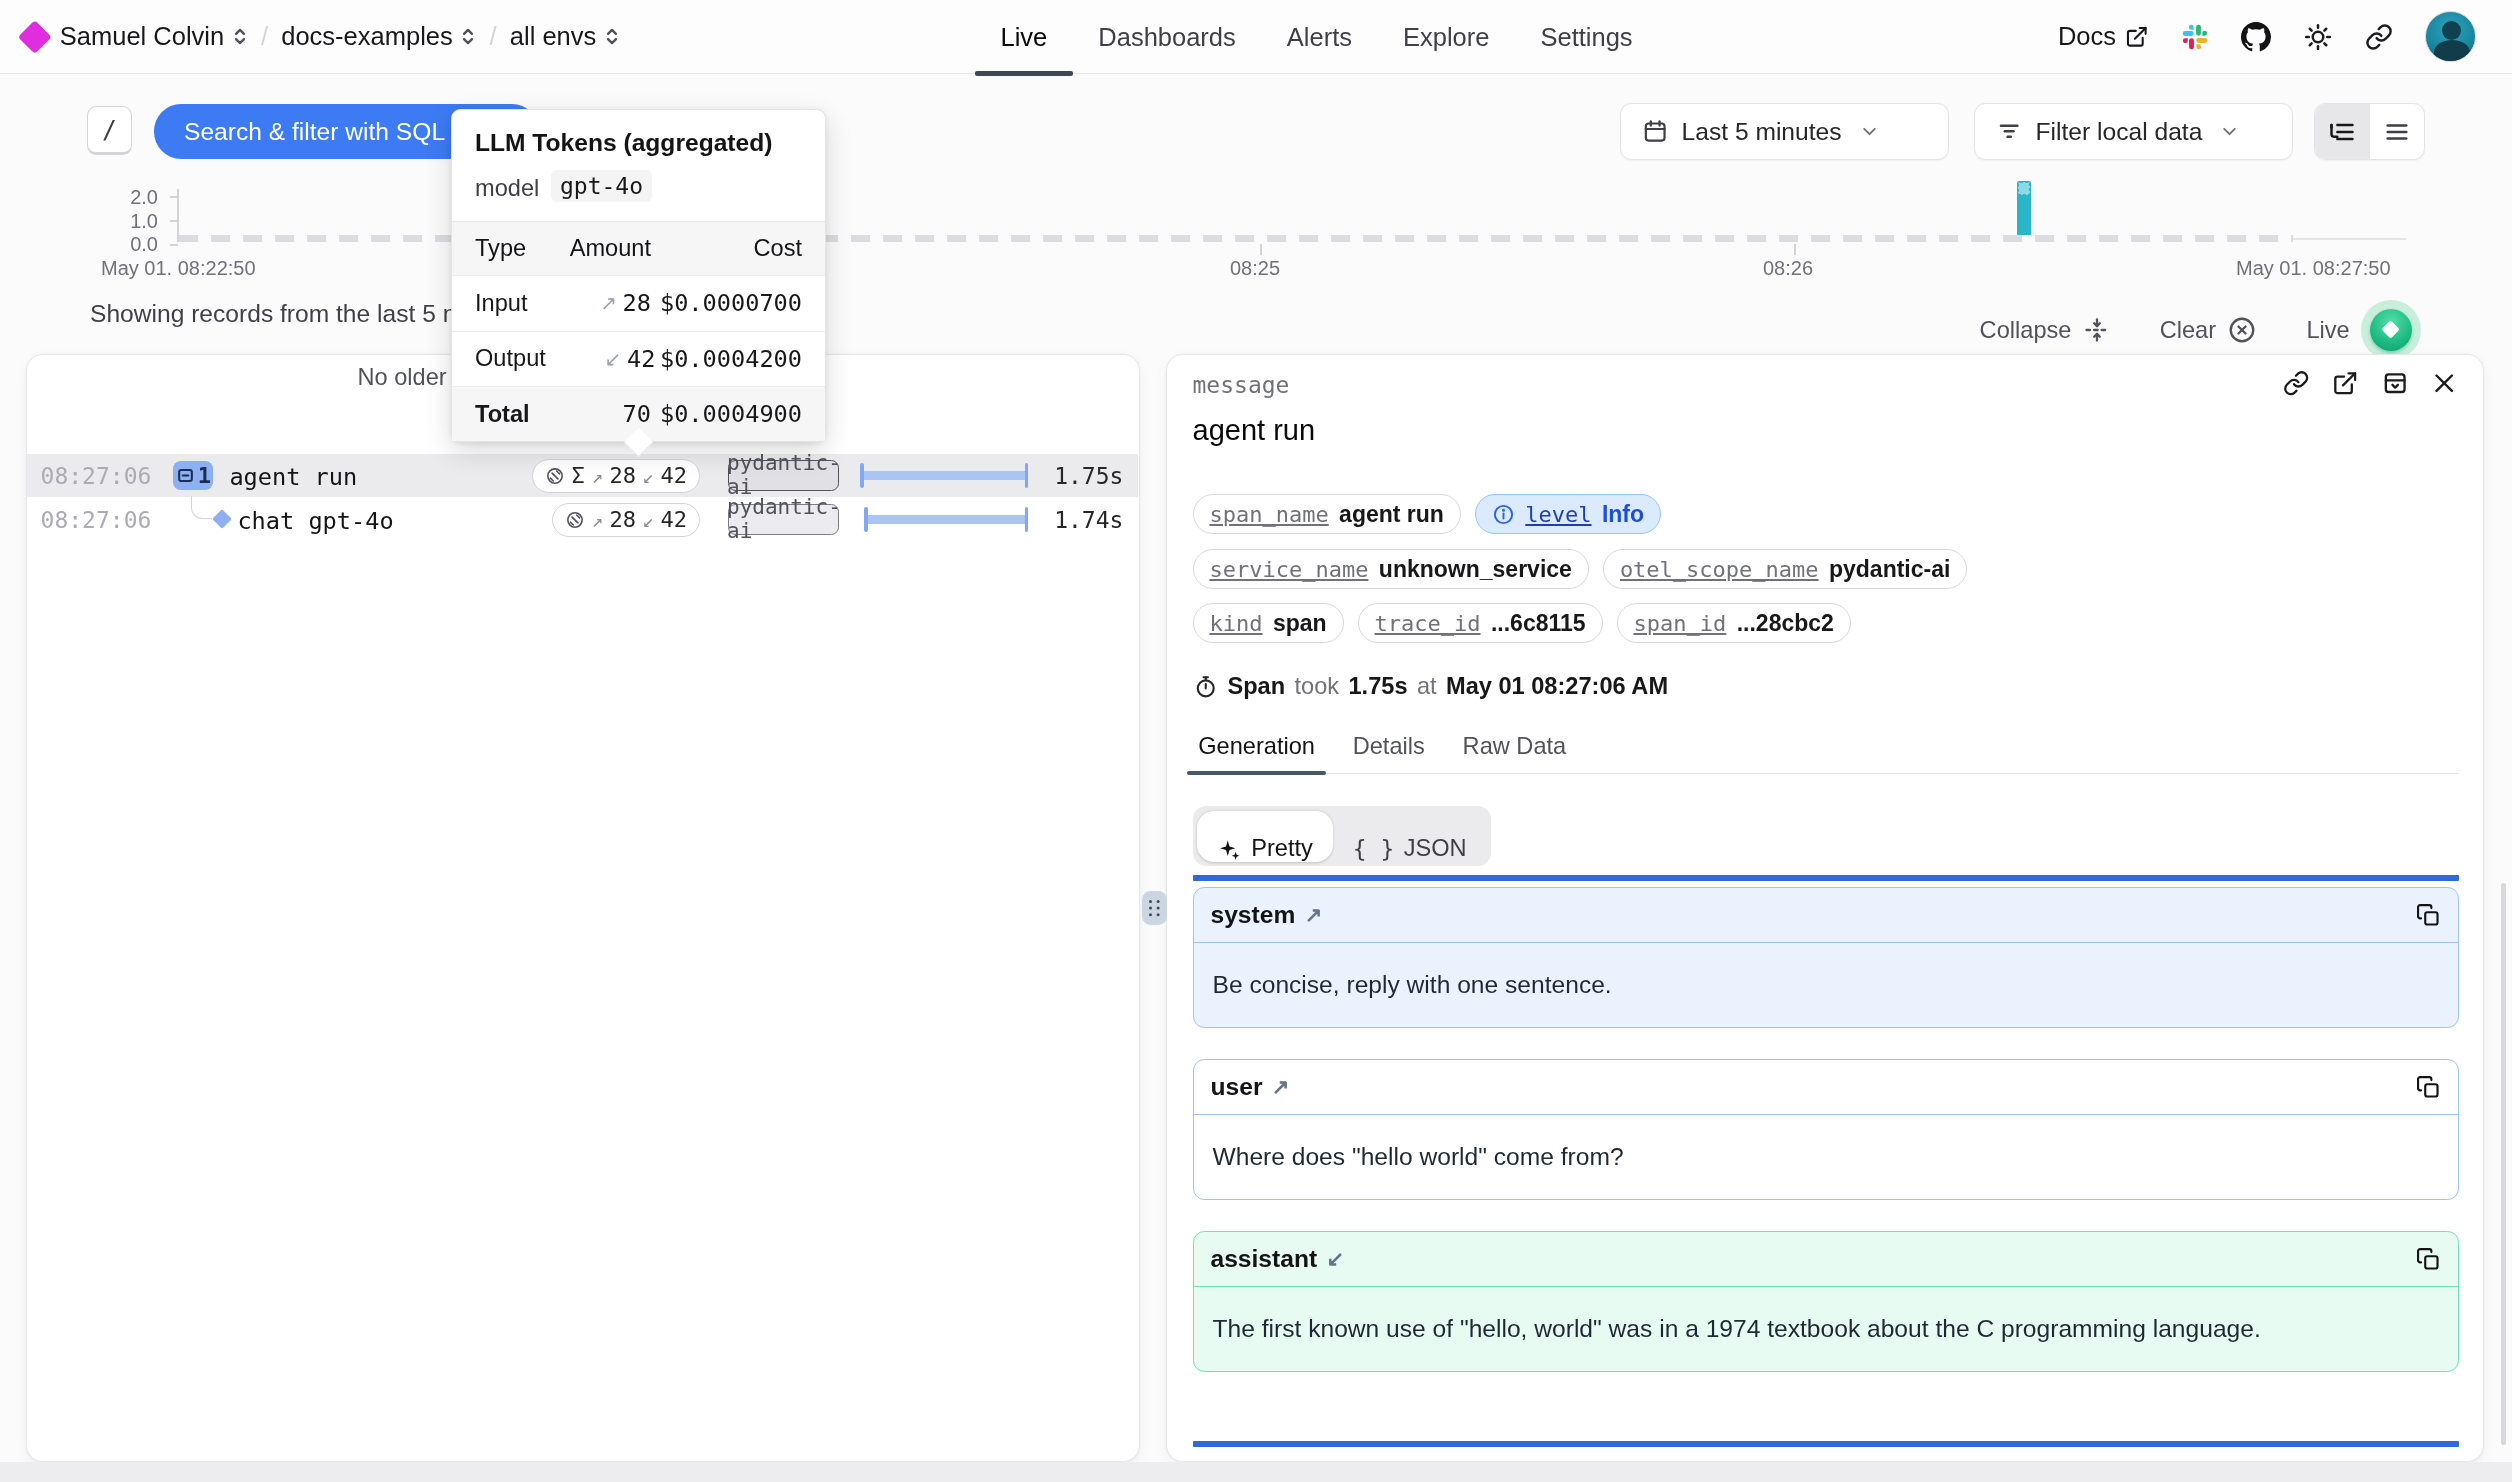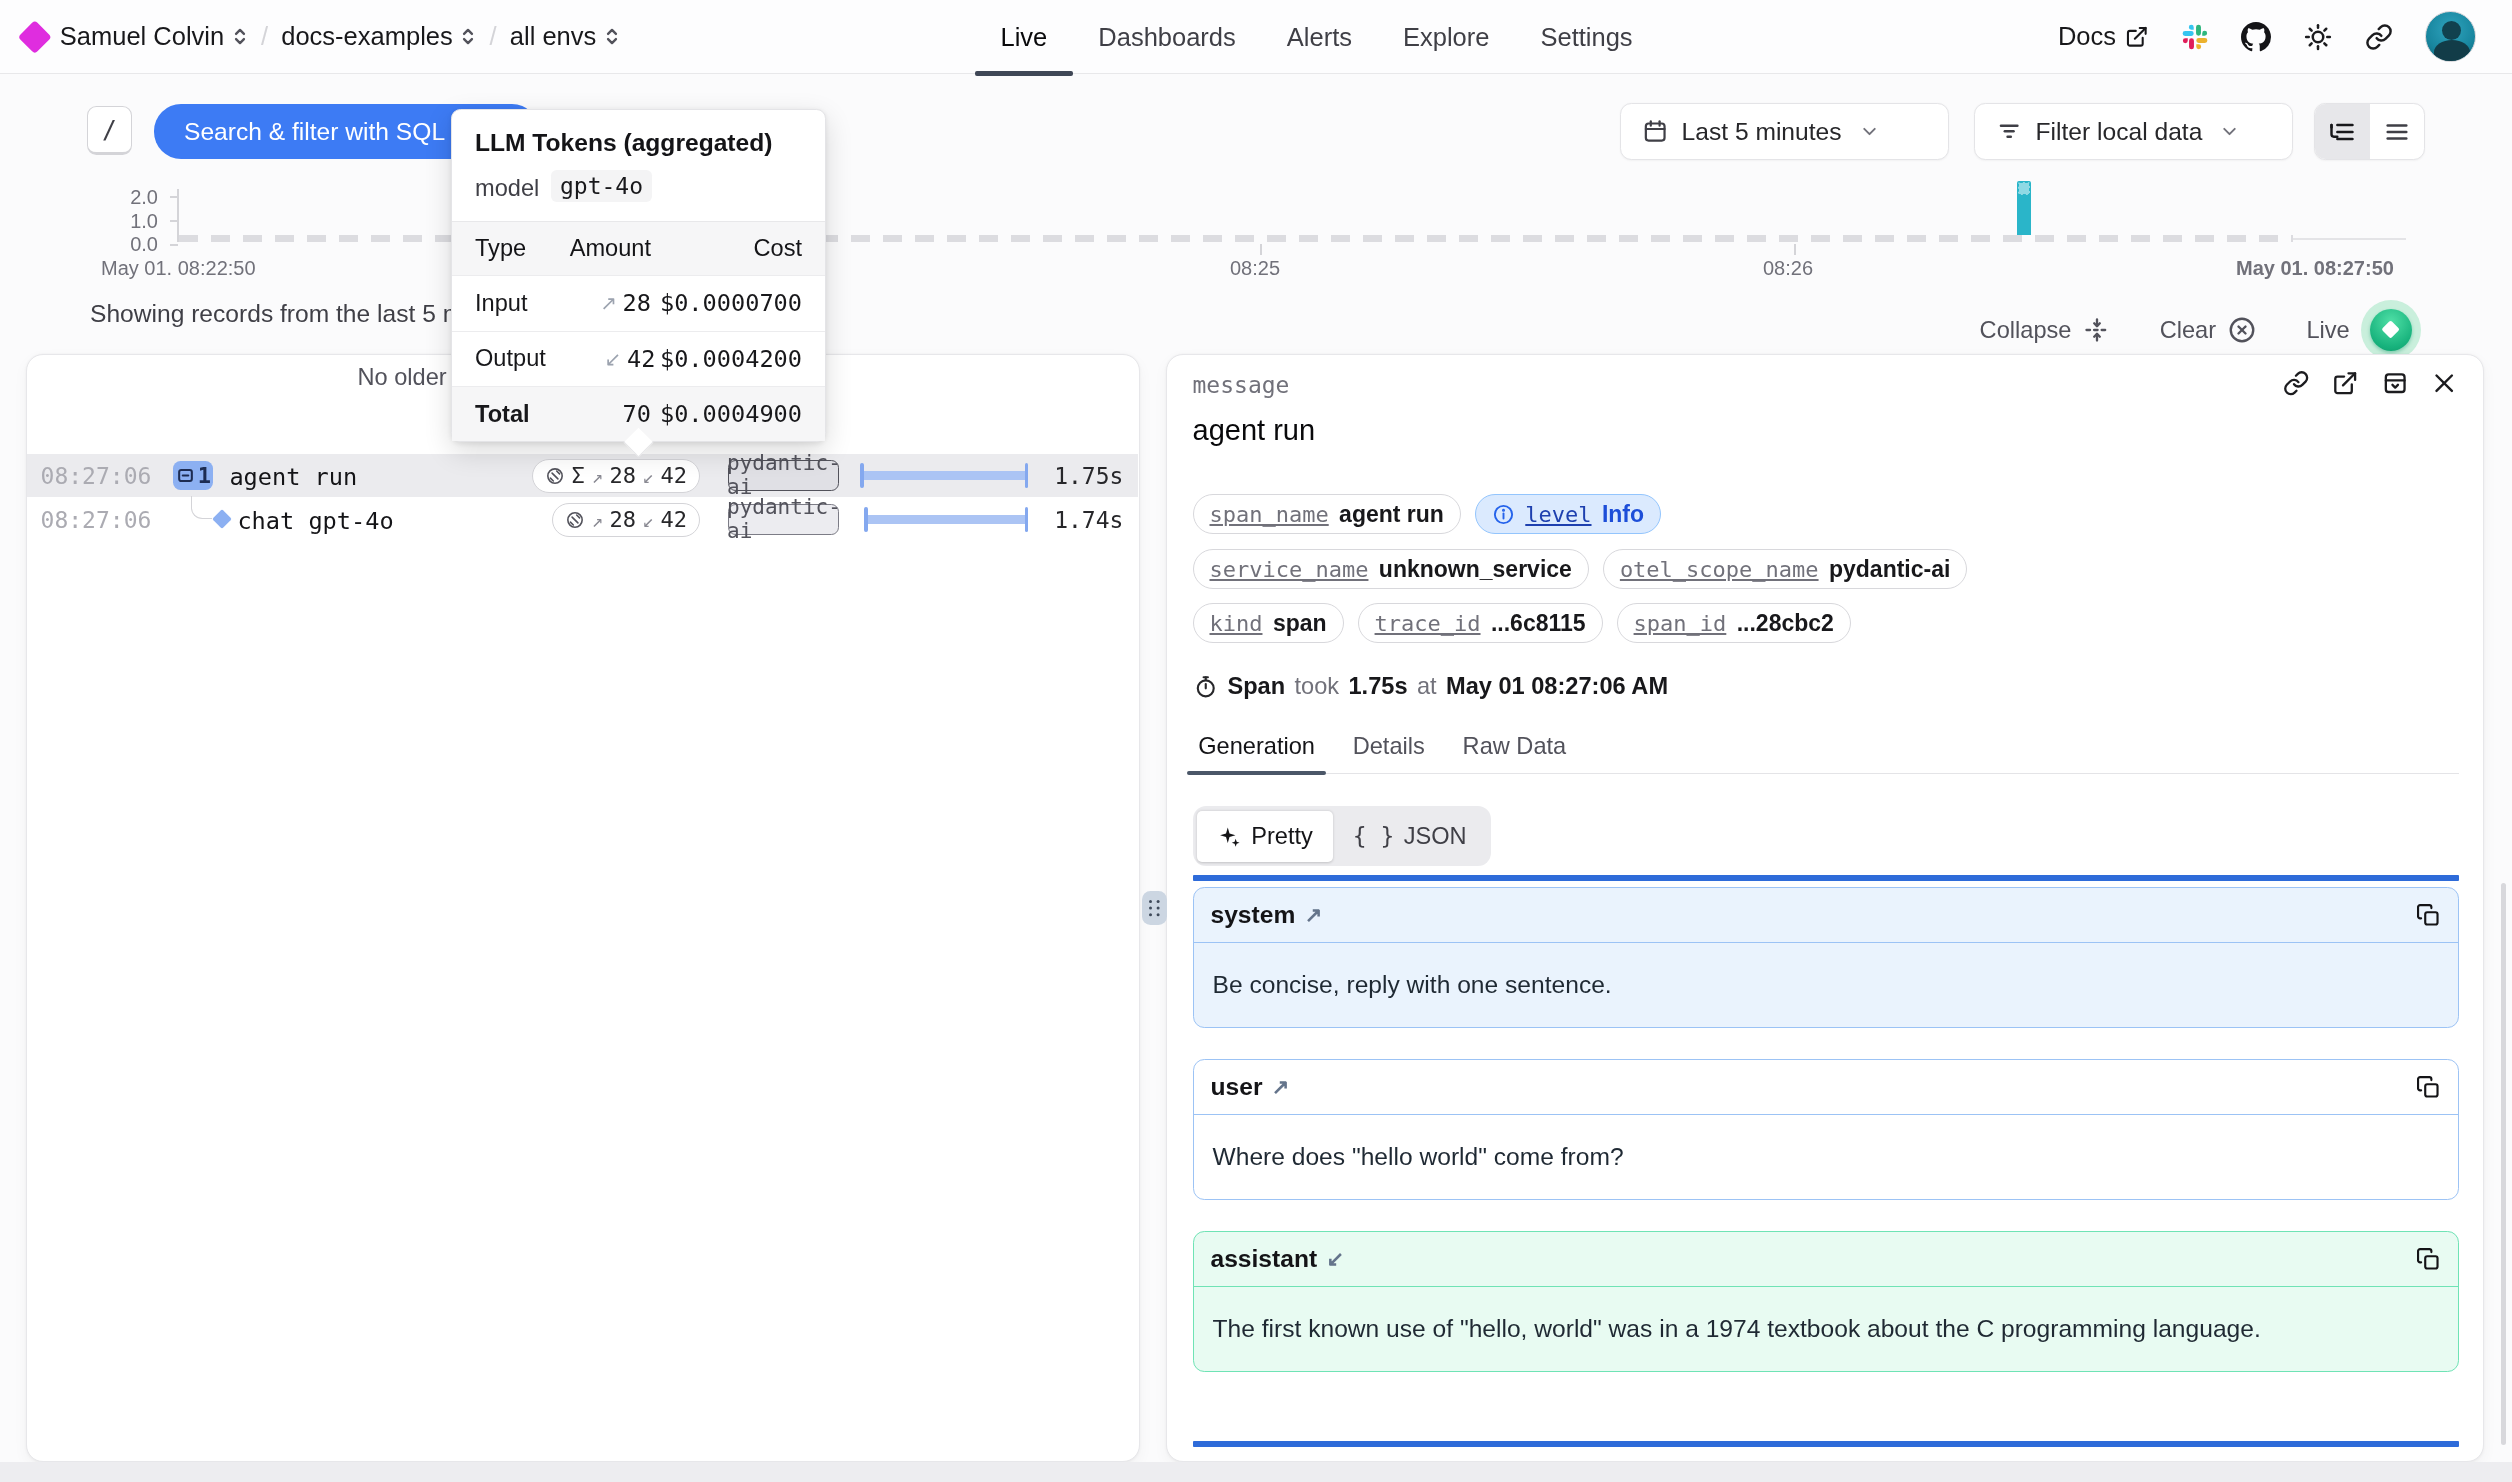--- a/index.html
+++ b/index.html
@@ -112,21 +112,21 @@
   .pill.level { background:#dbeafe; border-color:#93c5fd; cursor:pointer; }
   .pill.level .pl { color:#1e40af; }
   .pill.level .pv { color:#1d4ed8; font-weight:700; }
   .took-line { position:absolute; left:25.5px; top:318px; display:flex; align-items:center; gap:9.4px; font-size:23.6px; color:#71717a; }
   .took-line b { color:#18181b; font-weight:600; }
   .tabs { position:absolute; left:25.5px; top:378px; width:1266px; display:flex; gap:26.4px; border-bottom:1.9px solid #e4e4e7; }
   .tab { padding:0 5.7px 13.2px; font-size:23.6px; color:#52525b; cursor:pointer; position:relative; }
   .tab.active { color:#141417; }
   .tab.active::after { content:""; position:absolute; left:-5.7px; right:-5.7px; bottom:-1.9px; height:3.8px; background:#4b5768; border-radius:1.9px; }
   .seg { position:absolute; left:25.5px; top:451px; display:inline-flex; background:#ebebee; border-radius:13.2px; padding:4.7px; }
-  .seg-opt { display:flex; align-items:center; gap:9.4px; padding:0 20px; height:51px; font-size:23.6px; color:#3f3f46; border-radius:5px; cursor:pointer; }
+  .seg-opt { display:flex; align-items:flex-end; gap:9.4px; padding:0 20px; height:51px; font-size:23.6px; color:#3f3f46; border-radius:17px; cursor:pointer; }
   .seg-opt.sel { background:#fff; color:#141417; font-weight:500; box-shadow:0 0.9px 2.8px rgba(0,0,0,.18); }
   .seg-opt .braces { font-size:23px; }
   .rule { position:absolute; left:25.5px; width:1266px; height:5.7px; background:#2e6bd9; border-radius:0.9px; }
   .msgblock { position:absolute; left:25.5px; width:1266px; border:1.9px solid #9cc3f5; border-radius:11.3px; overflow:hidden; background:#fff; }
   .msgblock.tint-blue { background:#eaf3fd; }
   .msgblock.green { border-color:#6fe3b5; background:#e8fbf2; }
   .mb-head { height:55px; display:flex; align-items:center; padding:0 17px; border-bottom:1.9px solid #9cc3f5; font-size:24.6px; font-weight:600; color:#141417; gap:9.4px; }
   .msgblock.green .mb-head { border-bottom-color:#6fe3b5; }
   .mb-arrow { color:#64748b; font-size:21px; }
   .mb-copy { margin-left:auto; color:#141417; cursor:pointer; }
@@ -292,21 +292,21 @@
   <span class="ytick" style="left:170px;top:220px;"></span>
   <span class="ytick" style="left:170px;top:244px;"></span>
   <div class="yaxis"></div>
   <div class="baseline"></div>
   <div class="baseline-ext"></div>
   <span class="xtick" style="left:1260px;"></span>
   <span class="xtick" style="left:1794px;"></span>
   <span class="xlab" style="left:101px;">May 01. 08:22:50</span>
   <span class="xlab" style="left:1230px;">08:25</span>
   <span class="xlab" style="left:1763px;">08:26</span>
-  <span class="xlab" style="left:2236px;font-weight:bold;">May 01. 08:27:50</span>
+  <span class="xlab" style="left:2236px;">May 01. 08:27:50</span>
   <div class="chart-bar"></div>
 </div>
 
 <div class="showing">Showing records from the last 5 minutes</div>
 <div class="status-actions">
   <span class="status-act">
     <span>Collapse</span>
     <span>
         <svg width="28" height="28" viewBox="0 0 24 24" fill="none" stroke="currentColor" stroke-width="2" stroke-linecap="round" stroke-linejoin="round">
           <line x1="3" y1="12" x2="21" y2="12" stroke-dasharray="3 3.5"></line>

